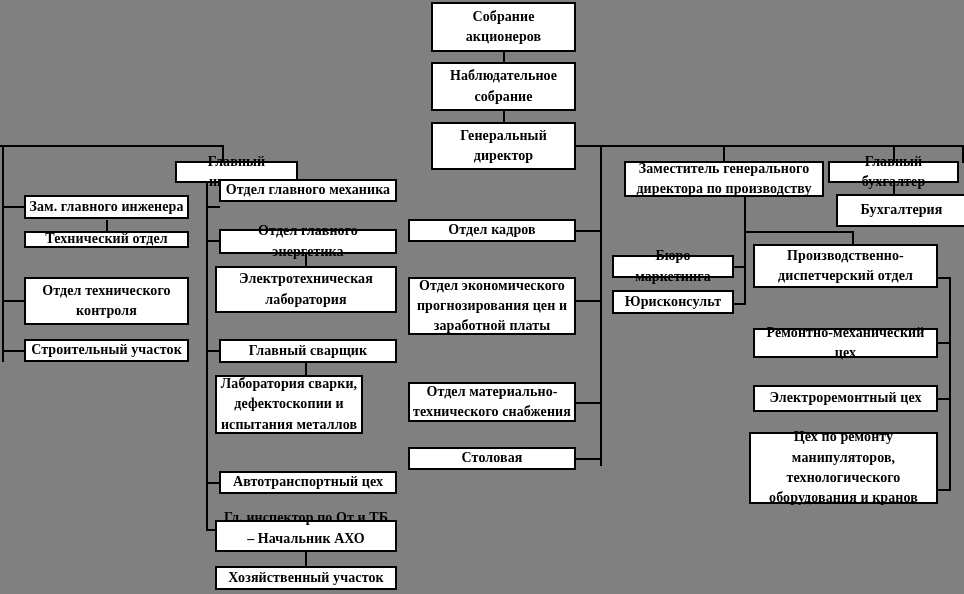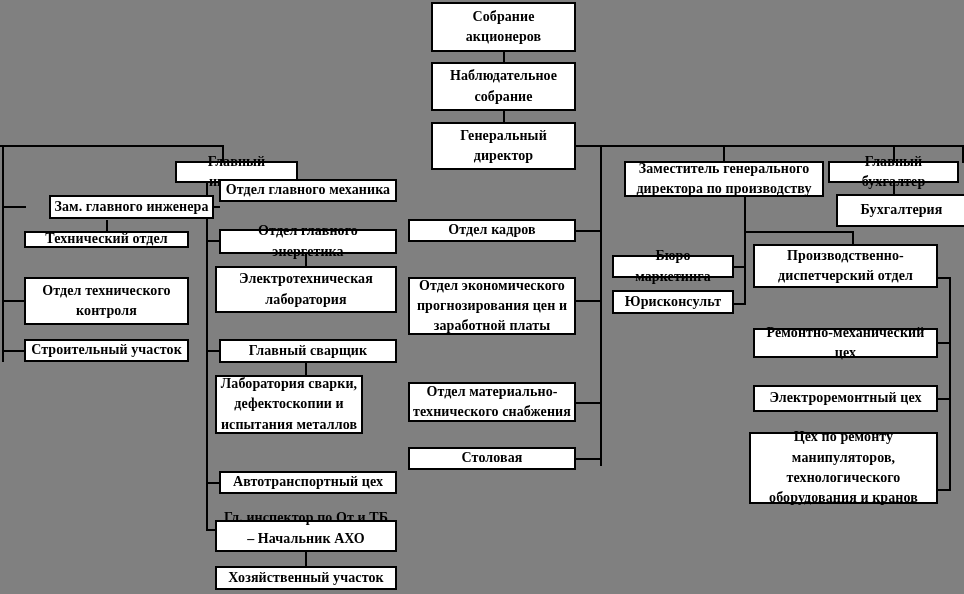--- a/index.html
+++ b/index.html
@@ -126,21 +126,21 @@
   </div>
 
   <div class="node" style="left:828px; top:161px; width:131px; height:22px;">
     <span>Главный бухгалтер</span>
   </div>
 
   <div class="node" style="left:836px; top:194px; width:131px; height:33px;">
     <span>Бухгалтерия</span>
   </div>
 
-  <div class="node" style="left:24px; top:195px; width:165px; height:24px;margin-left:25px;">
+  <div class="node" style="left:24px; top:195px; width:165px; height:24px;">
     <span>Зам. главного инженера</span>
   </div>
 
   <div class="node" style="left:24px; top:231px; width:165px; height:17px;">
     <span>Технический отдел</span>
   </div>
 
   <div class="node" style="left:24px; top:277px; width:165px; height:48px;">
     <span>Отдел технического контроля</span>
   </div>

